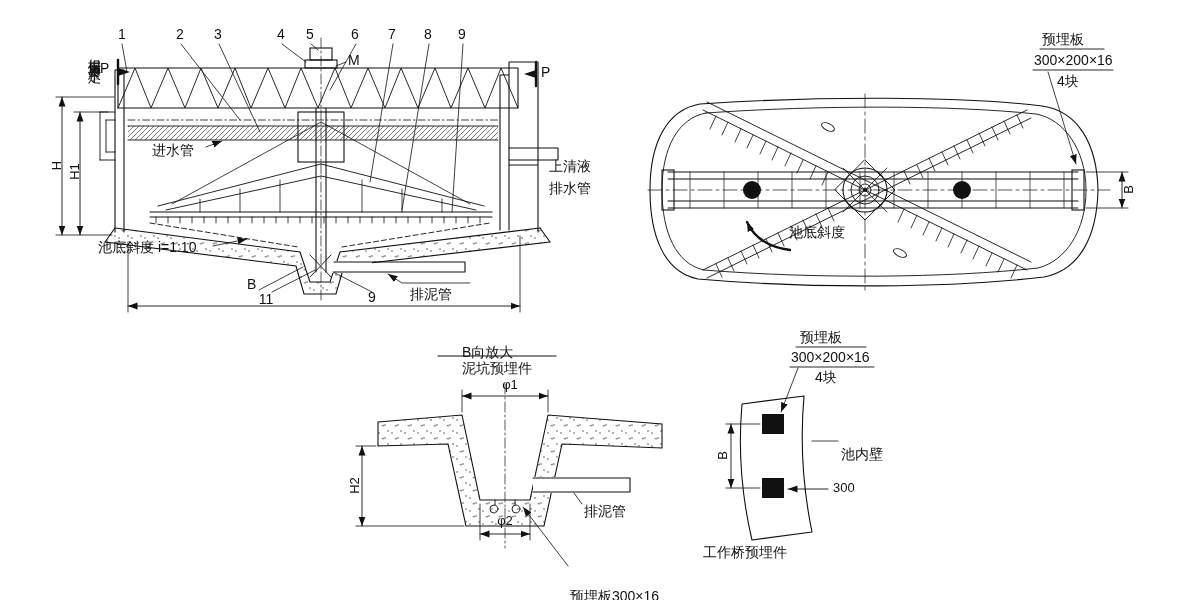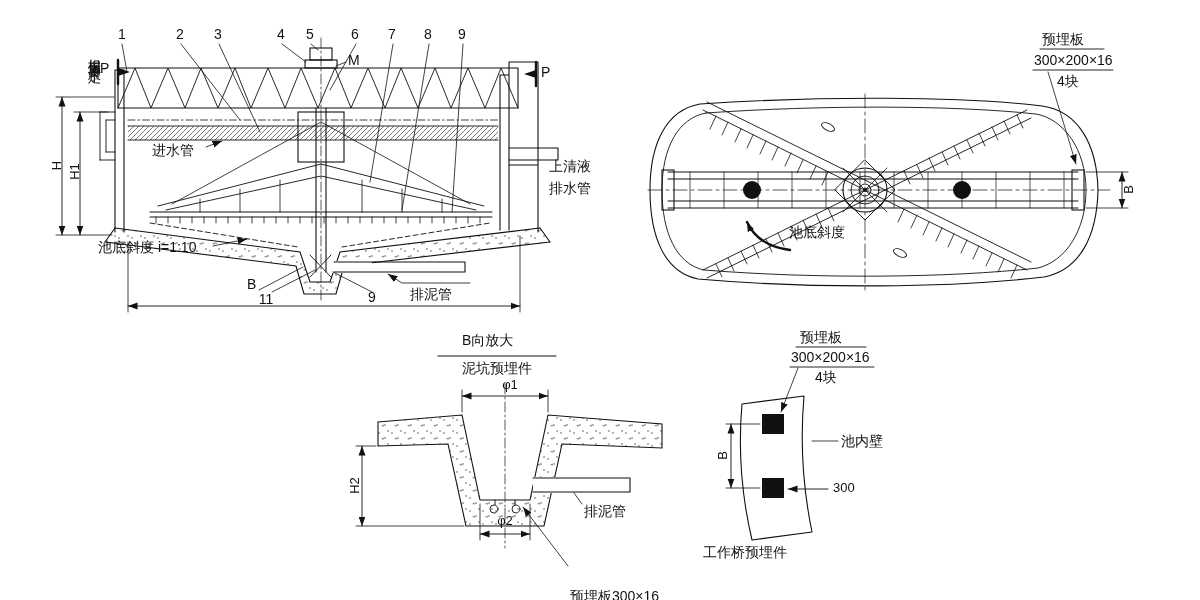--- a/index.html
+++ b/index.html
@@ -206,29 +206,29 @@
 <div class="lbl" style="left:98px;top:239px">池底斜度 i=1:10</div>
 <div class="lbl" style="left:247px;top:276px">B</div>
 <div class="lbl" style="left:410px;top:286px">排泥管</div>
 
 <div class="lbl" style="left:1042px;top:31px">预埋板</div>
 <div class="lbl" style="left:1034px;top:52px">300×200×16</div>
 <div class="lbl" style="left:1057px;top:73px">4块</div>
 <div class="lbl" style="left:789px;top:224px">池底斜度</div>
 <div class="lbl rot sm" style="left:1116px;top:182px">B</div>
 
-<div class="lbl" style="left:462px;top:332px">B向放大</div>
+<div class="lbl" style="left:462px;top:344px">B向放大</div>
 <div class="lbl" style="left:462px;top:360px">泥坑预埋件</div>
 <div class="lbl sm ctr" style="left:510px;top:378px">φ1</div>
 <div class="lbl rot sm" style="left:342px;top:478px">H2</div>
 <div class="lbl sm ctr" style="left:505px;top:514px">φ2</div>
 <div class="lbl" style="left:584px;top:503px">排泥管</div>
 <div class="lbl" style="left:570px;top:588px">预埋板300×16</div>
 
 <div class="lbl" style="left:800px;top:329px">预埋板</div>
 <div class="lbl" style="left:791px;top:349px">300×200×16</div>
 <div class="lbl" style="left:815px;top:369px">4块</div>
-<div class="lbl" style="left:841px;top:433px">池内壁</div>
+<div class="lbl" style="left:841px;top:446px">池内壁</div>
 <div class="lbl sm" style="left:833px;top:481px">300</div>
 <div class="lbl rot sm" style="left:710px;top:448px">B</div>
 <div class="lbl" style="left:703px;top:544px">工作桥预埋件</div>
 
 </div>
 
 </body></html>

